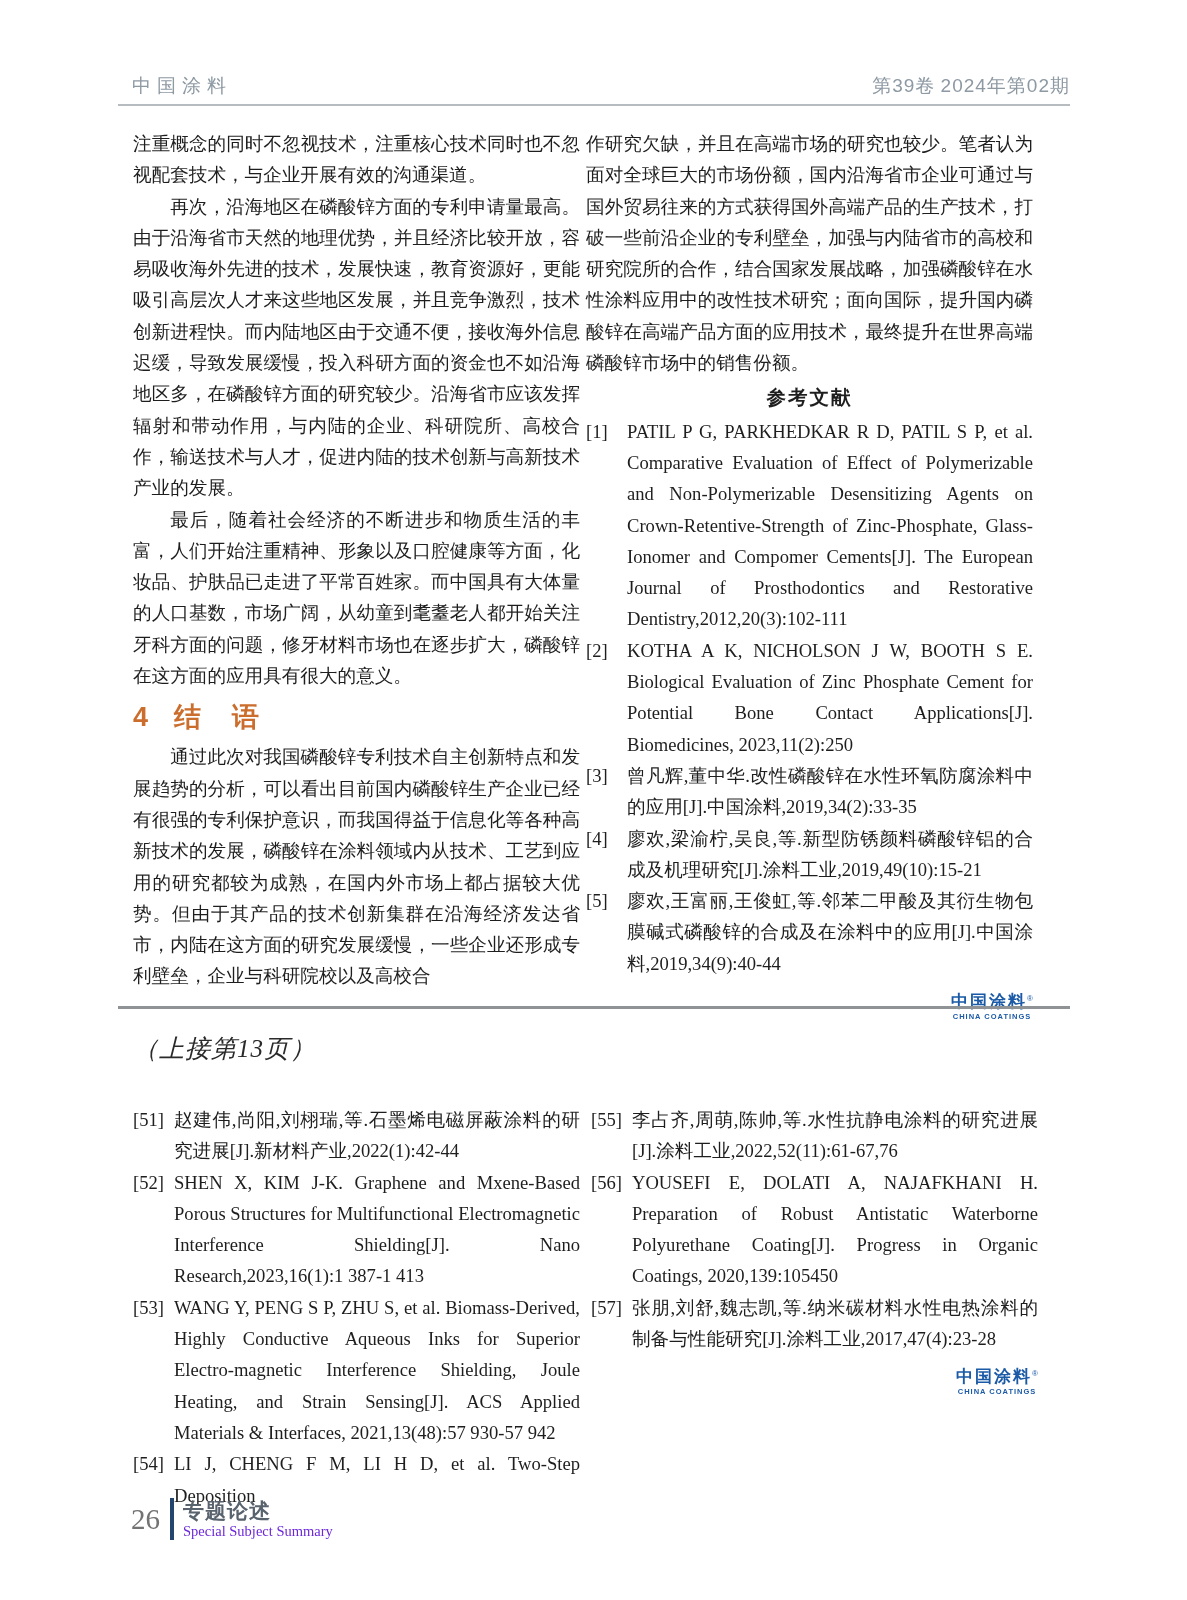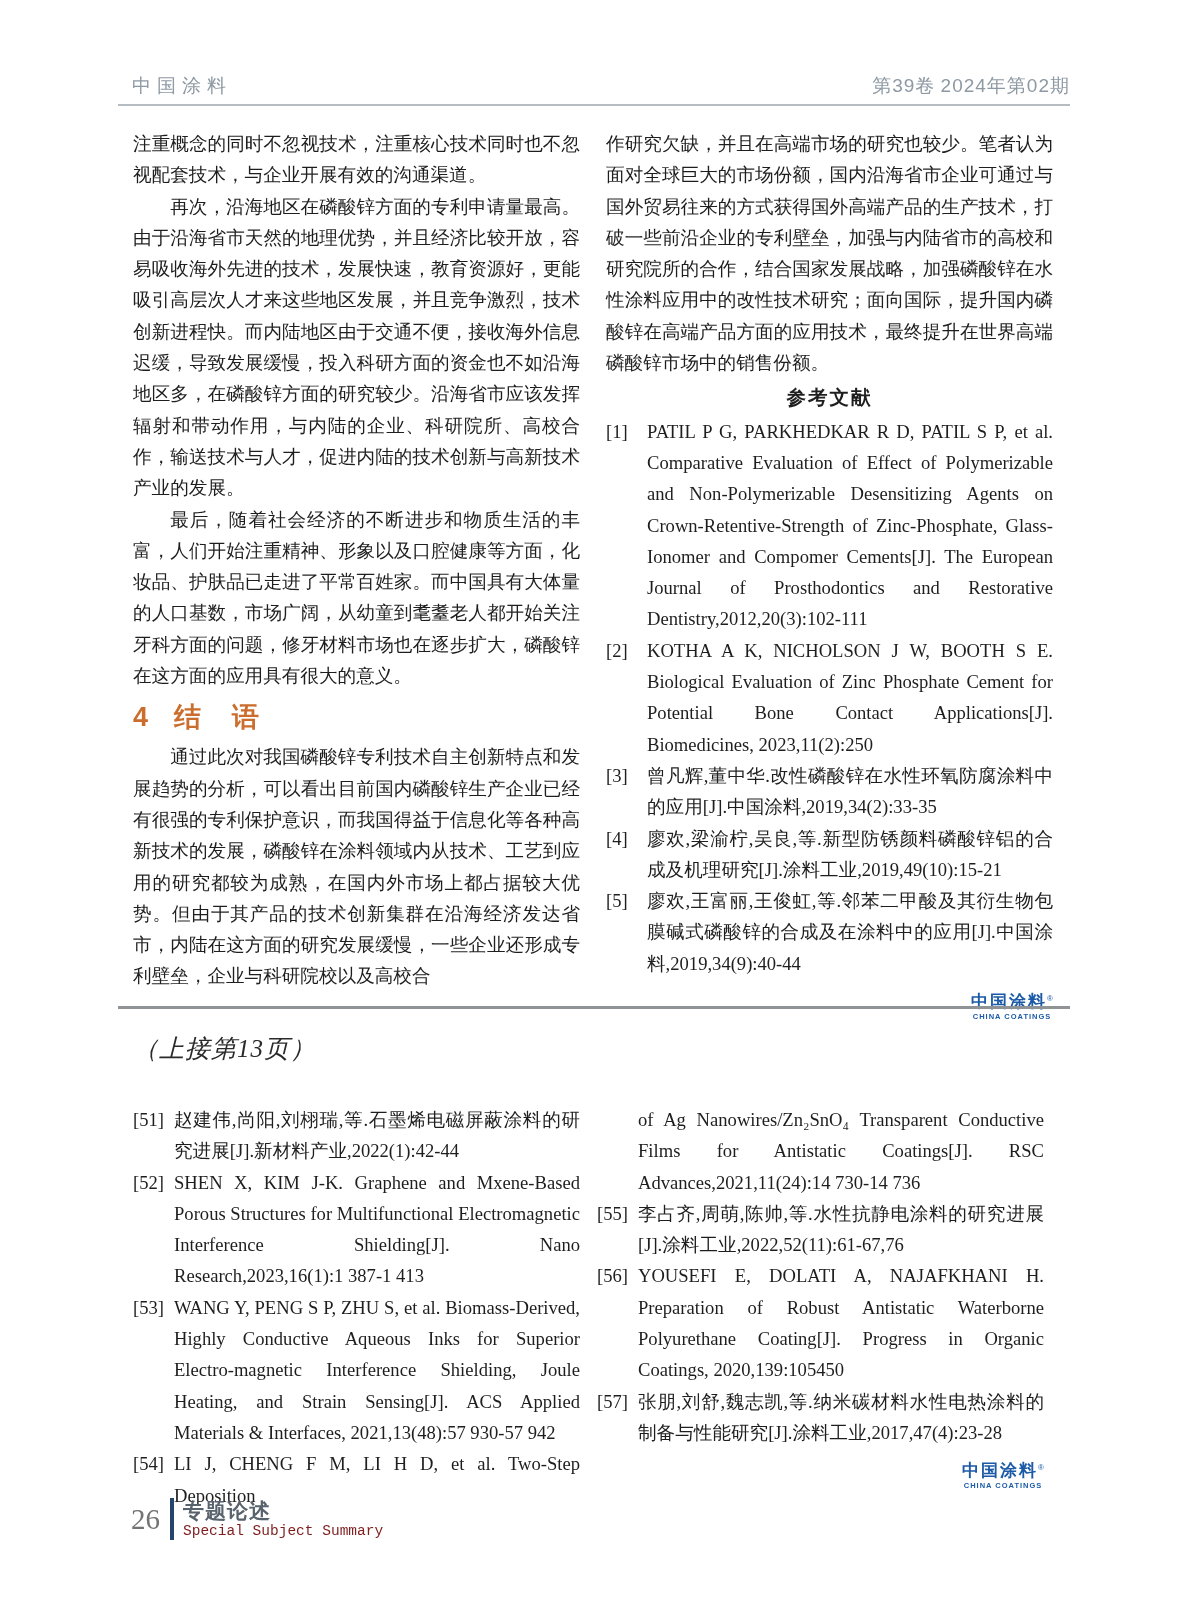--- a/index.html
+++ b/index.html
@@ -16,21 +16,21 @@
     border-bottom:2px solid #b7bcc0;
     display:flex; justify-content:space-between; align-items:flex-end;
     padding-bottom:5px; box-sizing:border-box;
     font-family:"Liberation Sans","DejaVu Sans",sans-serif;
     color:#8d99a3; font-size:19px;
   }
   .header .journal { letter-spacing:6px; margin-left:14px; }
   .header .issue span { letter-spacing:1px; }
 
   
-  .main { position:absolute; left:133px; top:128px; width:907px; display:flex; gap:26px; }
+  .main { position:absolute; left:133px; top:128px; width:907px; display:flex; gap:6px; }
   .col { width:447px; flex:none; }
   .body-text p {
     margin:0; font-size:18.6px; line-height:31.3px; text-align:justify;
   }
   .body-text p.indent { text-indent:2em; }
 
   .section-heading {
     margin:9px 0 7px 0; color:#cb6d2c;
     font-family:"Liberation Sans","DejaVu Sans",sans-serif;
     font-weight:bold; font-size:27px; line-height:34px;
@@ -57,37 +57,37 @@
   .logo .logo-en { font-size:7.5px; font-weight:bold; letter-spacing:1px; margin-top:3px; }
 
   
   .divider { position:absolute; left:118px; right:117px; top:1006px; border-top:3px solid #8f9396; }
   .continuation {
     position:absolute; left:133px; top:1032px;
     font-style:italic; font-size:25px; color:#2a2a2a; letter-spacing:1px;
   }
 
   
-  .bottom { position:absolute; left:133px; top:1104px; width:907px; display:flex; gap:17px; }
+  .bottom { position:absolute; left:133px; top:1104px; width:907px; display:flex; gap:11px; }
 
   
   .footer { position:absolute; left:131px; top:1498px; display:flex; align-items:center; }
   .footer .page-num {
     font-size:29px; color:#737373; font-family:"Liberation Serif","DejaVu Serif",serif;
     margin-right:10px; line-height:1;
   }
   .footer .bar { width:4px; height:42px; background:#24466e; margin-right:9px; }
   .footer .labels { display:flex; flex-direction:column; justify-content:center; }
   .footer .label-cn {
     font-family:"Liberation Sans","DejaVu Sans",sans-serif;
     font-weight:bold; font-size:21px; color:#59636e; line-height:23px; letter-spacing:1px;
   }
   .footer .label-en {
-    font-size:14.5px; color:#7f1d1d; line-height:18px;
-    font-family:Liberation Mono, monospace;
+    font-size:14.5px; color:#6d28d9; line-height:18px;
+    font-family:Liberation Serif, serif;
   }
 </style>
 </head>
 <body>
 
 <div class="page">
 
   <div class="header">
     <span class="journal">中国涂料</span>
     <span class="issue">
@@ -164,24 +164,20 @@
         <span class="ref-body">WANG Y, PENG S P, ZHU S, et al. Biomass-Derived, Highly Conductive Aqueous Inks for Superior Electro-magnetic Interference Shielding, Joule Heating, and Strain Sensing[J]. ACS Applied Materials &amp; Interfaces, 2021,13(48):57 930-57 942</span>
       </div>
       <div class="ref">
         <span class="ref-num">[54]</span>
         <span class="ref-body">LI J, CHENG F M, LI H D, et al. Two-Step Deposition</span>
       </div>
     </div>
 
     <div class="col body-text">
       <div class="ref">
-        <span class="ref-num"></span>
-        <span class="ref-body">of Ag Nanowires/Zn₂SnO₄ Transparent Conductive Films for Antistatic Coatings[J]. RSC Advances,2021,11(24):14 730-14 736</span>
-      </div>
-      <div class="ref">
         <span class="ref-num">[55]</span>
         <span class="ref-body">李占齐,周萌,陈帅,等.水性抗静电涂料的研究进展[J].涂料工业,2022,52(11):61-67,76</span>
       </div>
       <div class="ref">
         <span class="ref-num">[56]</span>
         <span class="ref-body">YOUSEFI E, DOLATI A, NAJAFKHANI H. Preparation of Robust Antistatic Waterborne Polyurethane Coating[J]. Progress in Organic Coatings, 2020,139:105450</span>
       </div>
       <div class="ref">
         <span class="ref-num">[57]</span>
         <span class="ref-body">张朋,刘舒,魏志凯,等.纳米碳材料水性电热涂料的制备与性能研究[J].涂料工业,2017,47(4):23-28</span>

